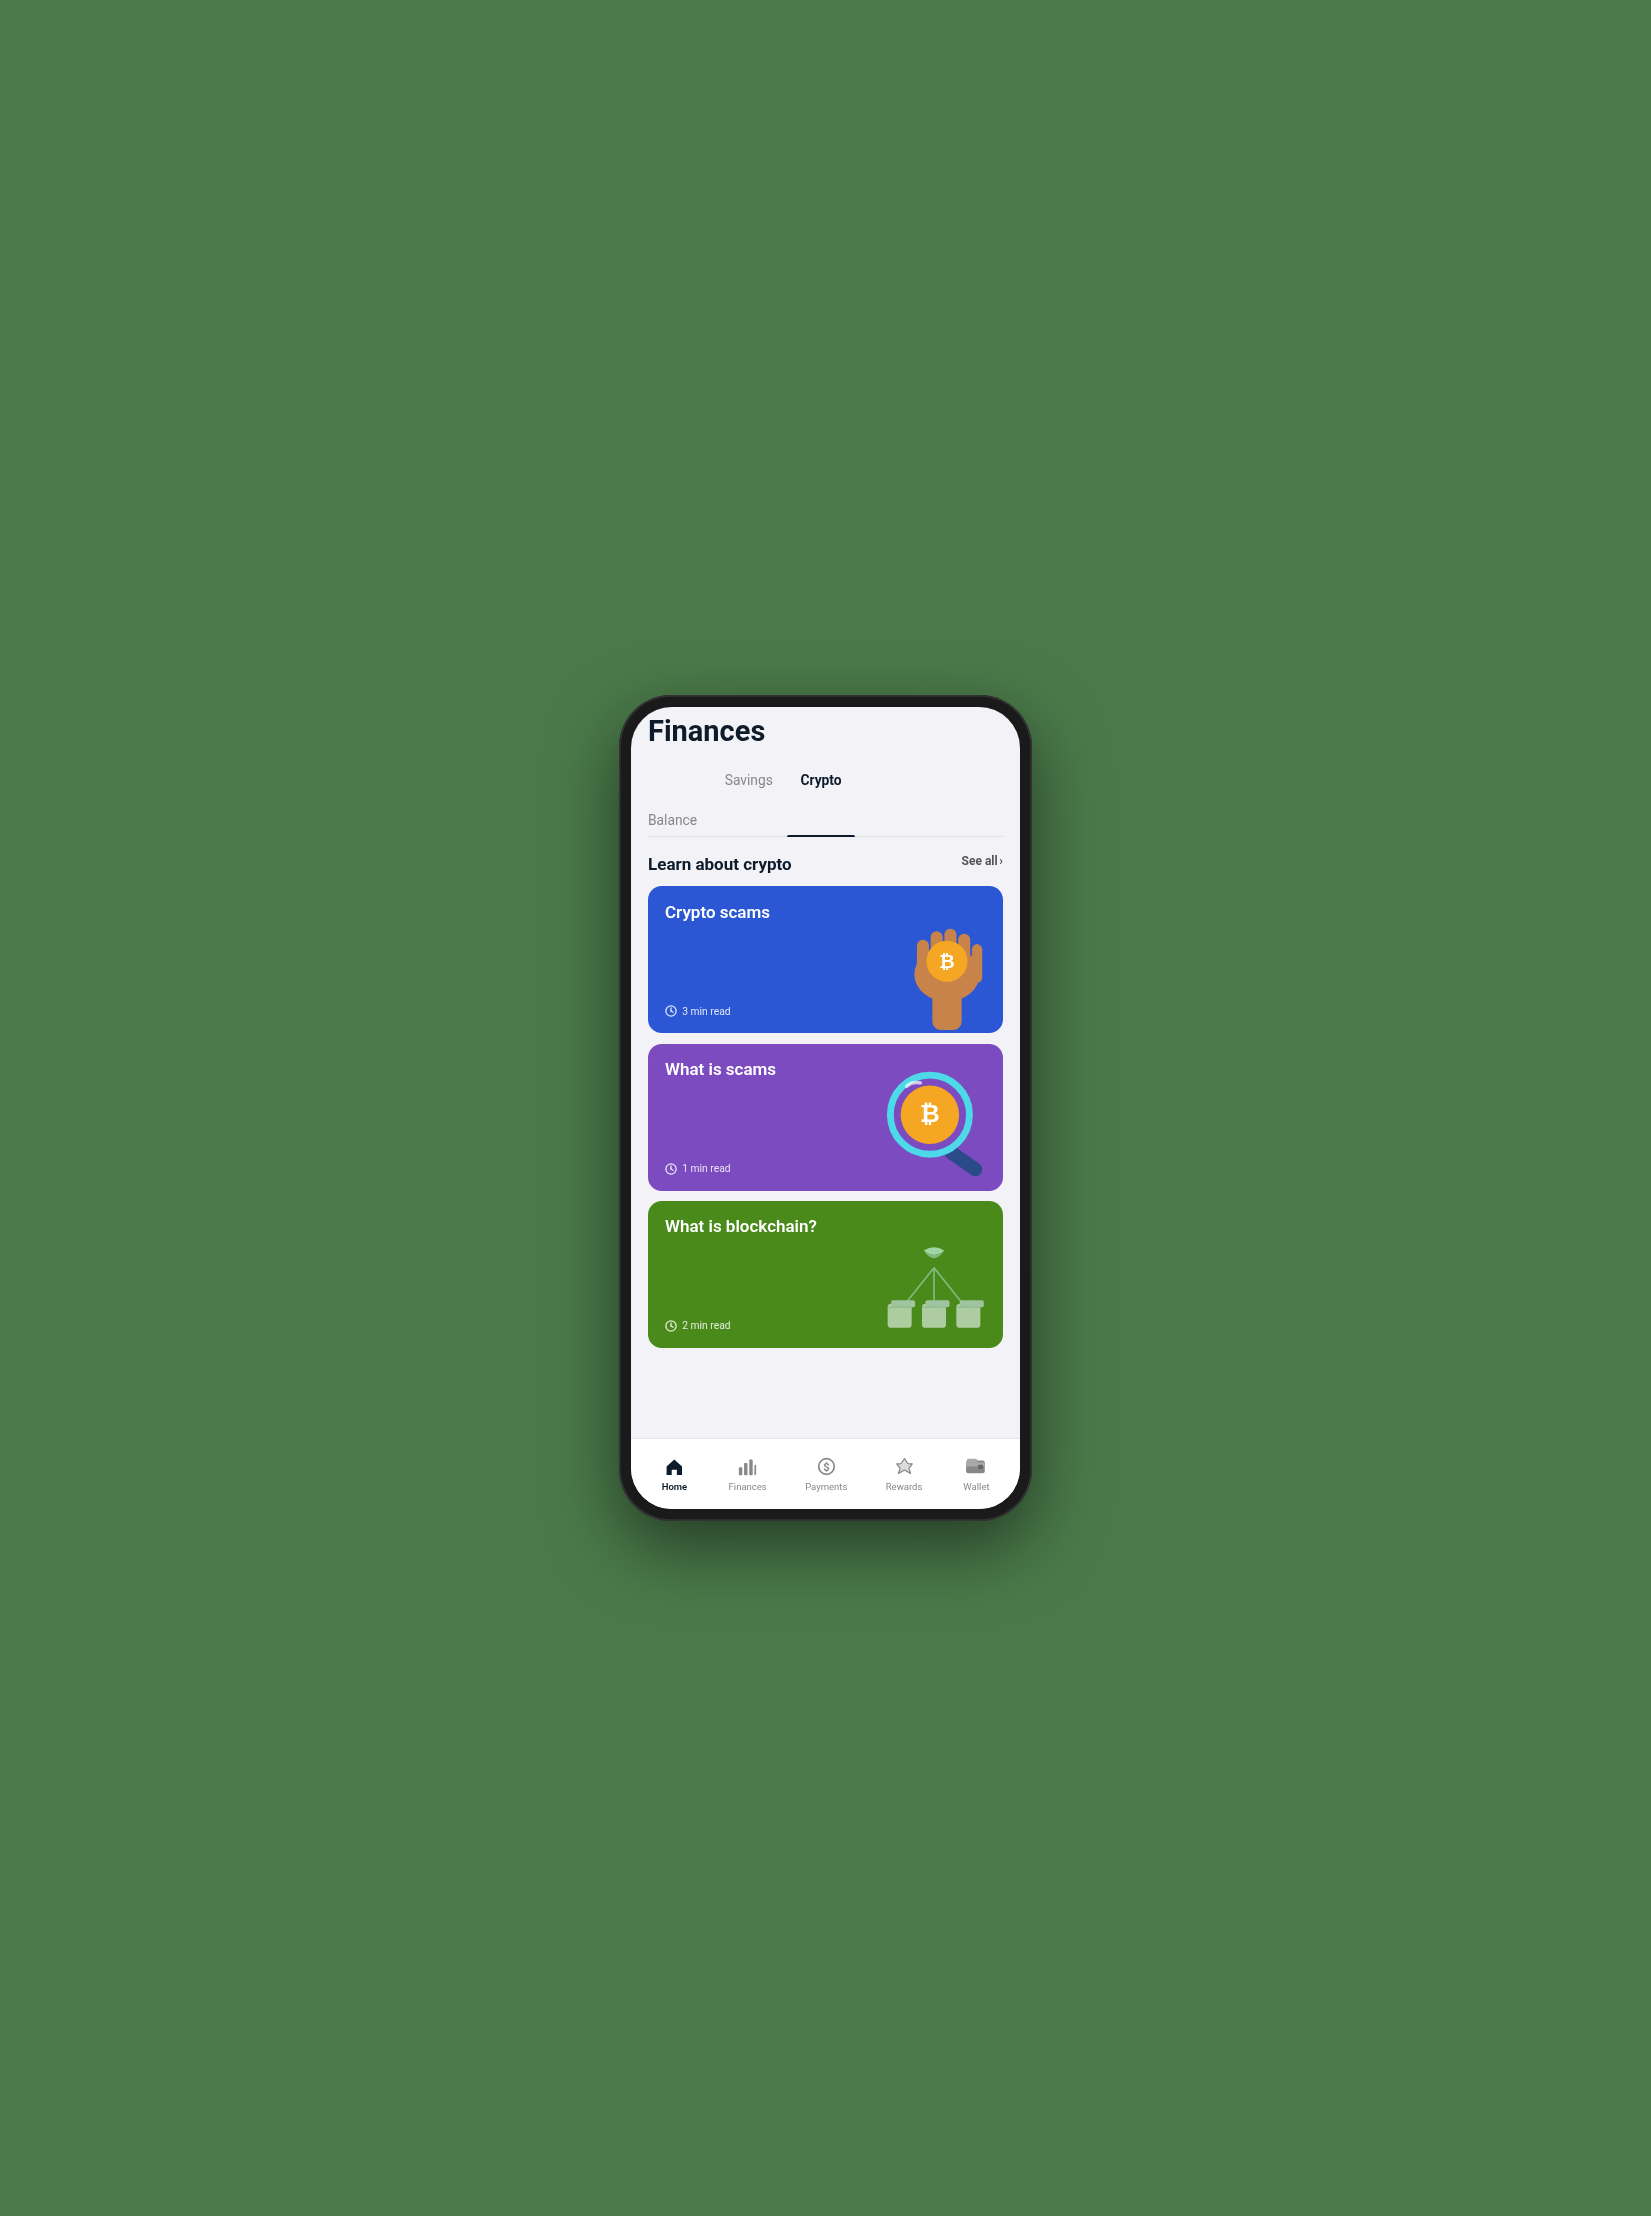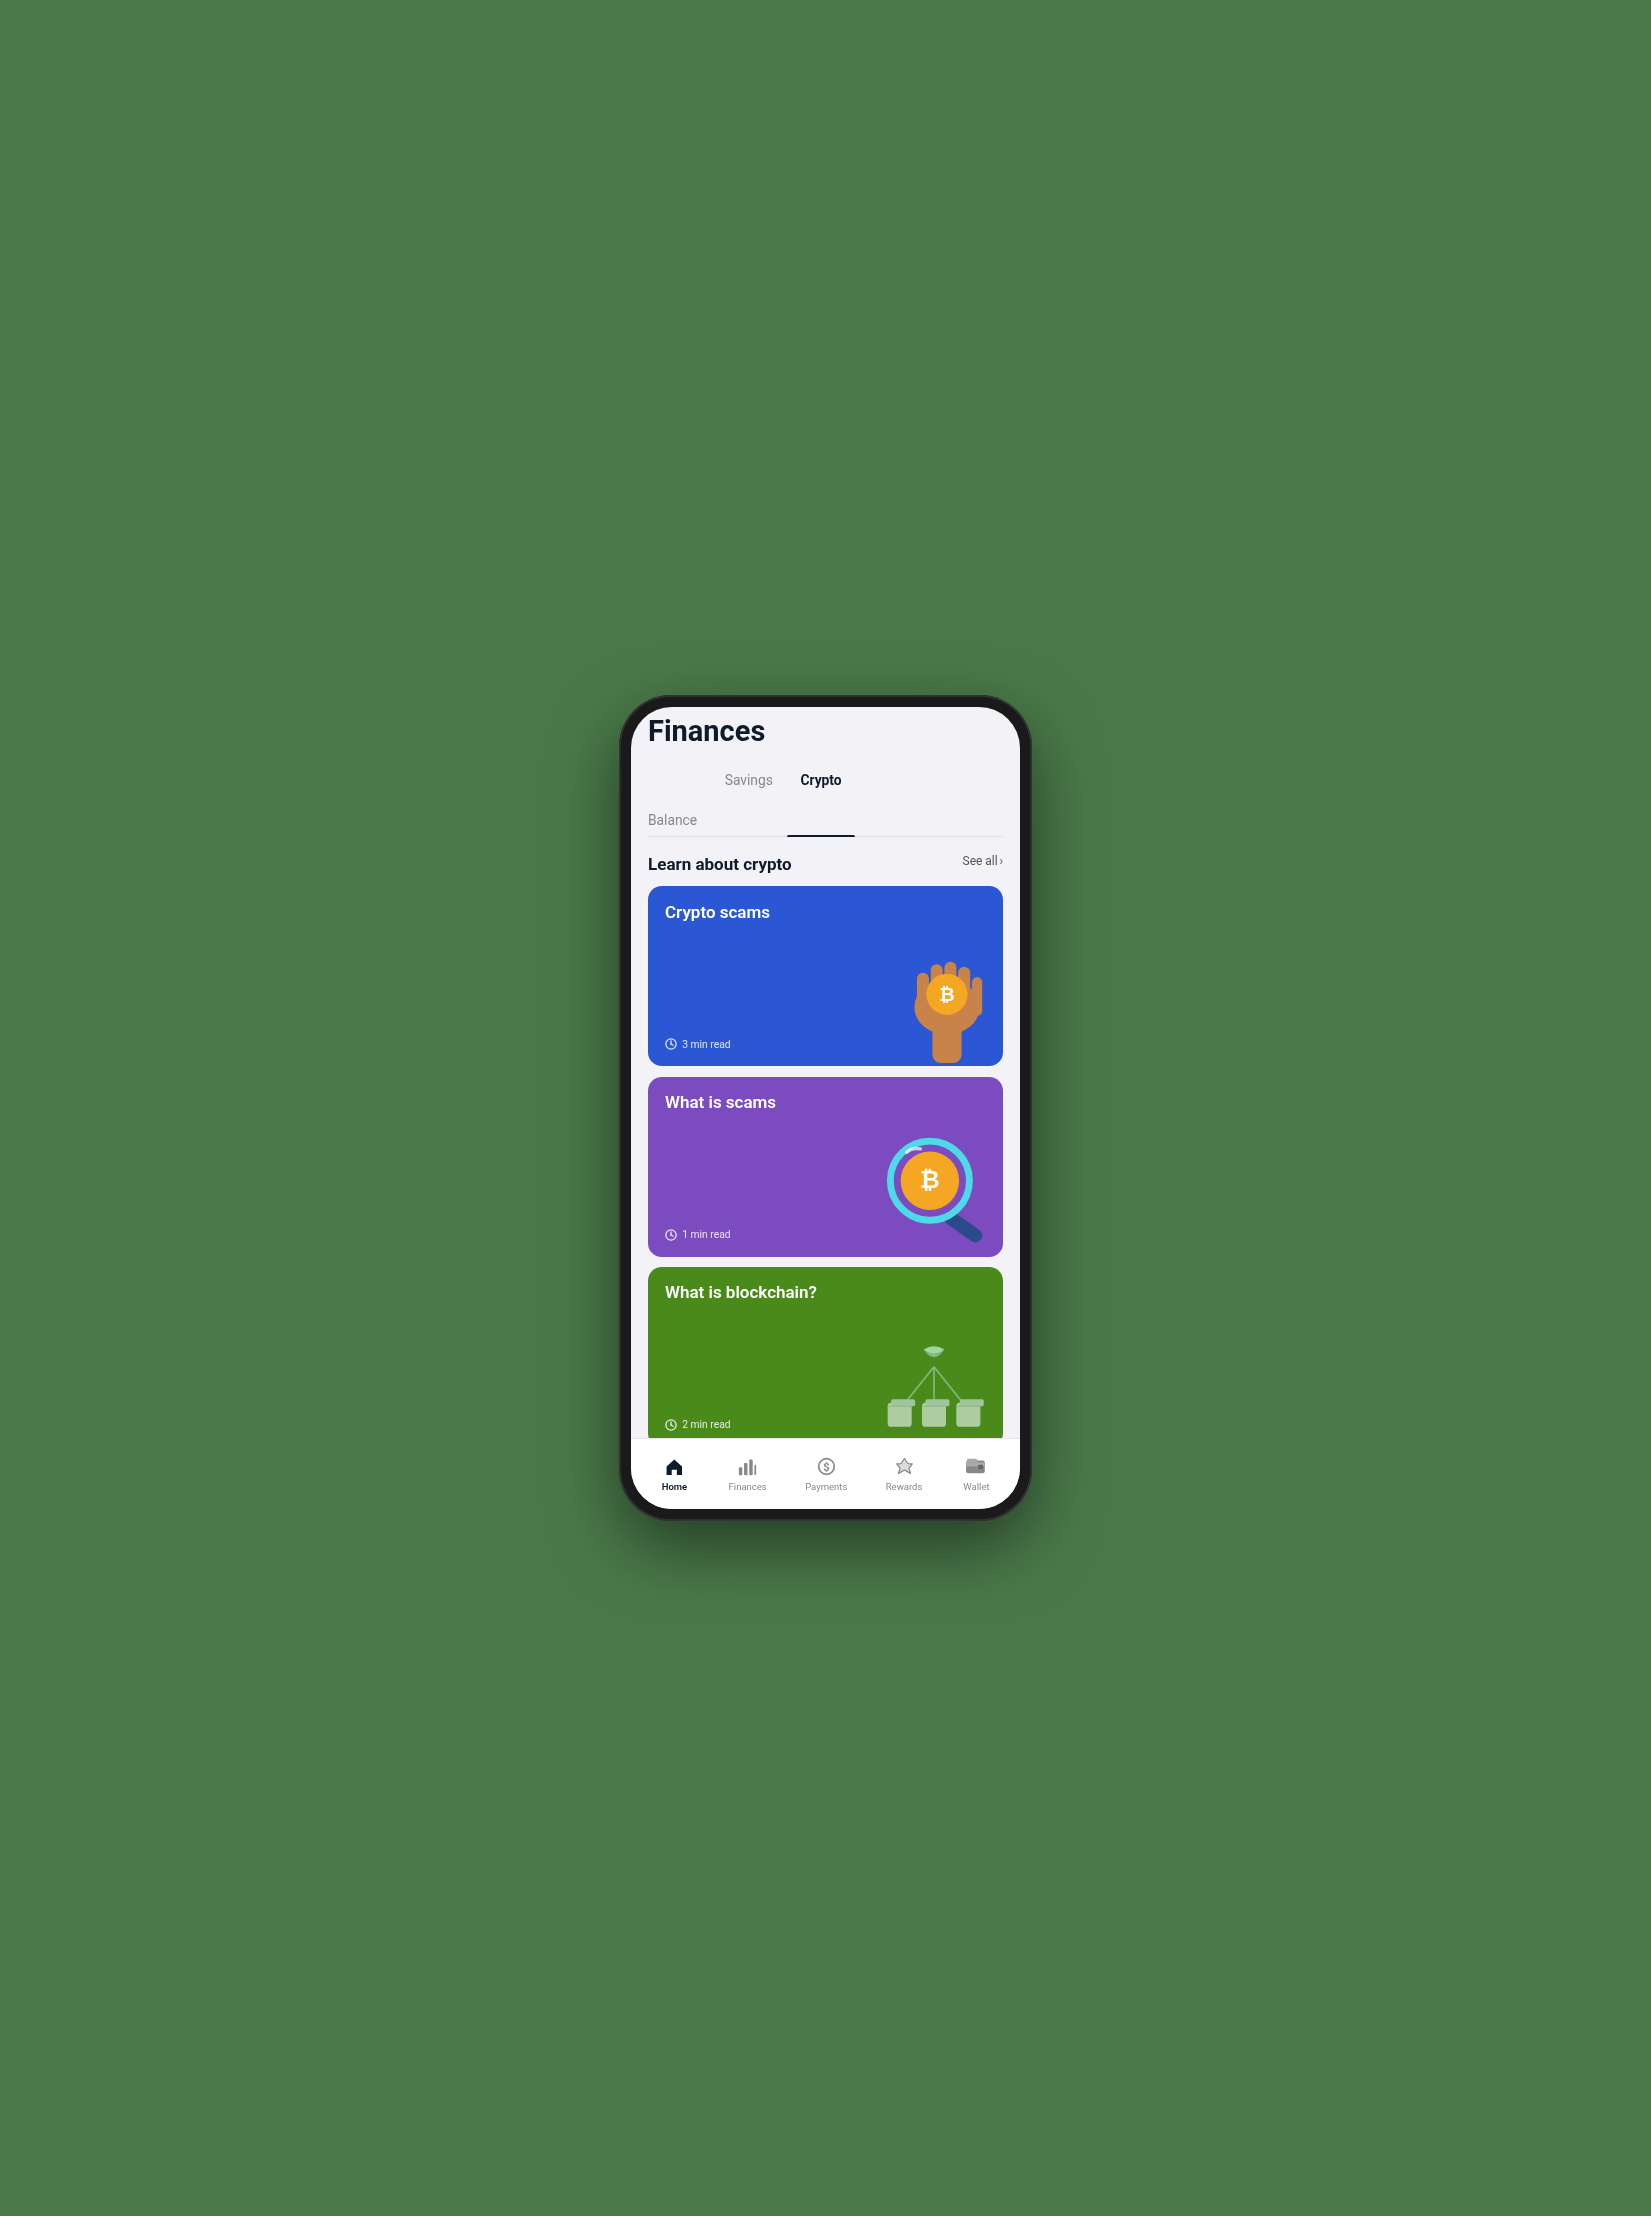--- a/index.html
+++ b/index.html
@@ -123,34 +123,35 @@
       color: #0d1b2a;
     }
 
     .see-all {
       font-size: 12px;
       color: #555;
       cursor: pointer;
       display: flex;
       align-items: center;
       gap: 1.7px;
+      font-weight: bold;
     }
 
     .cards-list {
       display: flex;
       flex-direction: column;
       gap: 10.3px;
       padding-bottom: 13.8px;
     }
 
     .card {
       border-radius: 13.8px;
       overflow: hidden;
       position: relative;
-      height: 180px;
+      height: 147px;
       cursor: pointer;
     }
 
     .card-blue { background: #2b57d4; }
     .card-purple { background: #7b4bbf; }
     .card-green { background: #4a8a1a; }
 
     .card-content {
       position: absolute;
       top: 0; left: 0; right: 0; bottom: 0;

